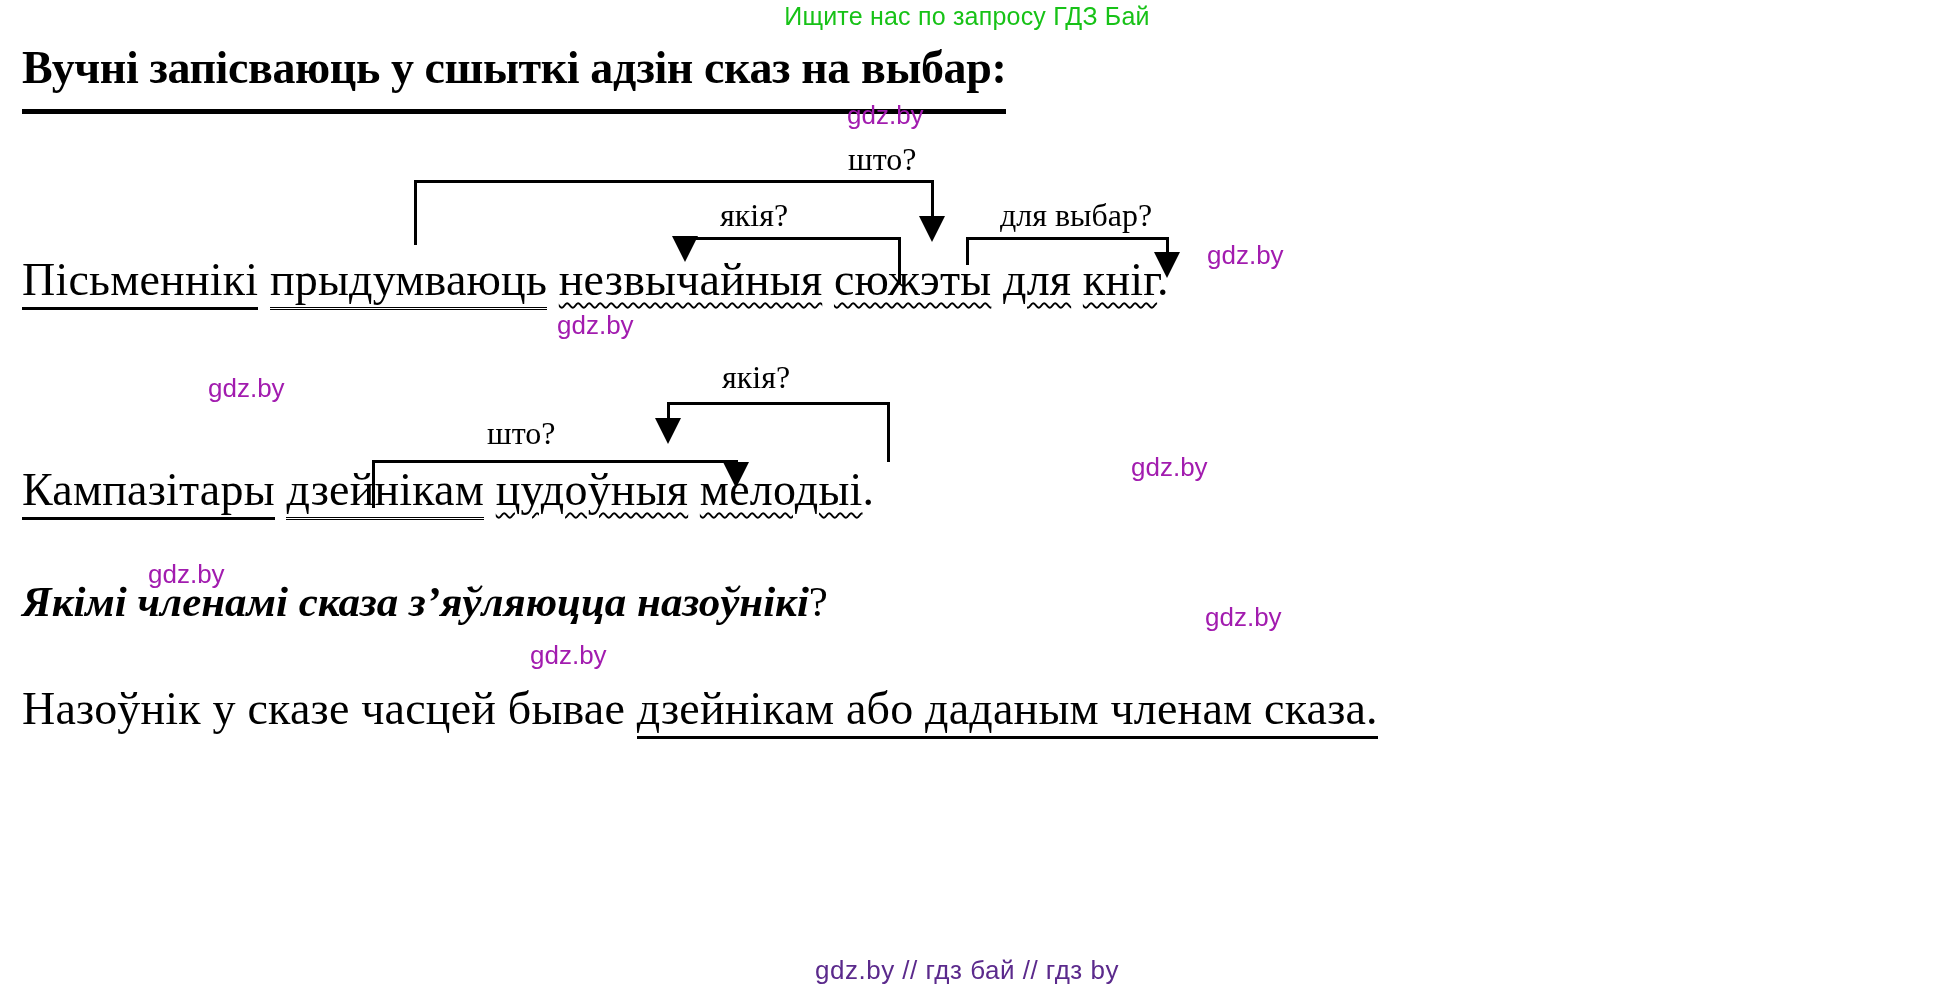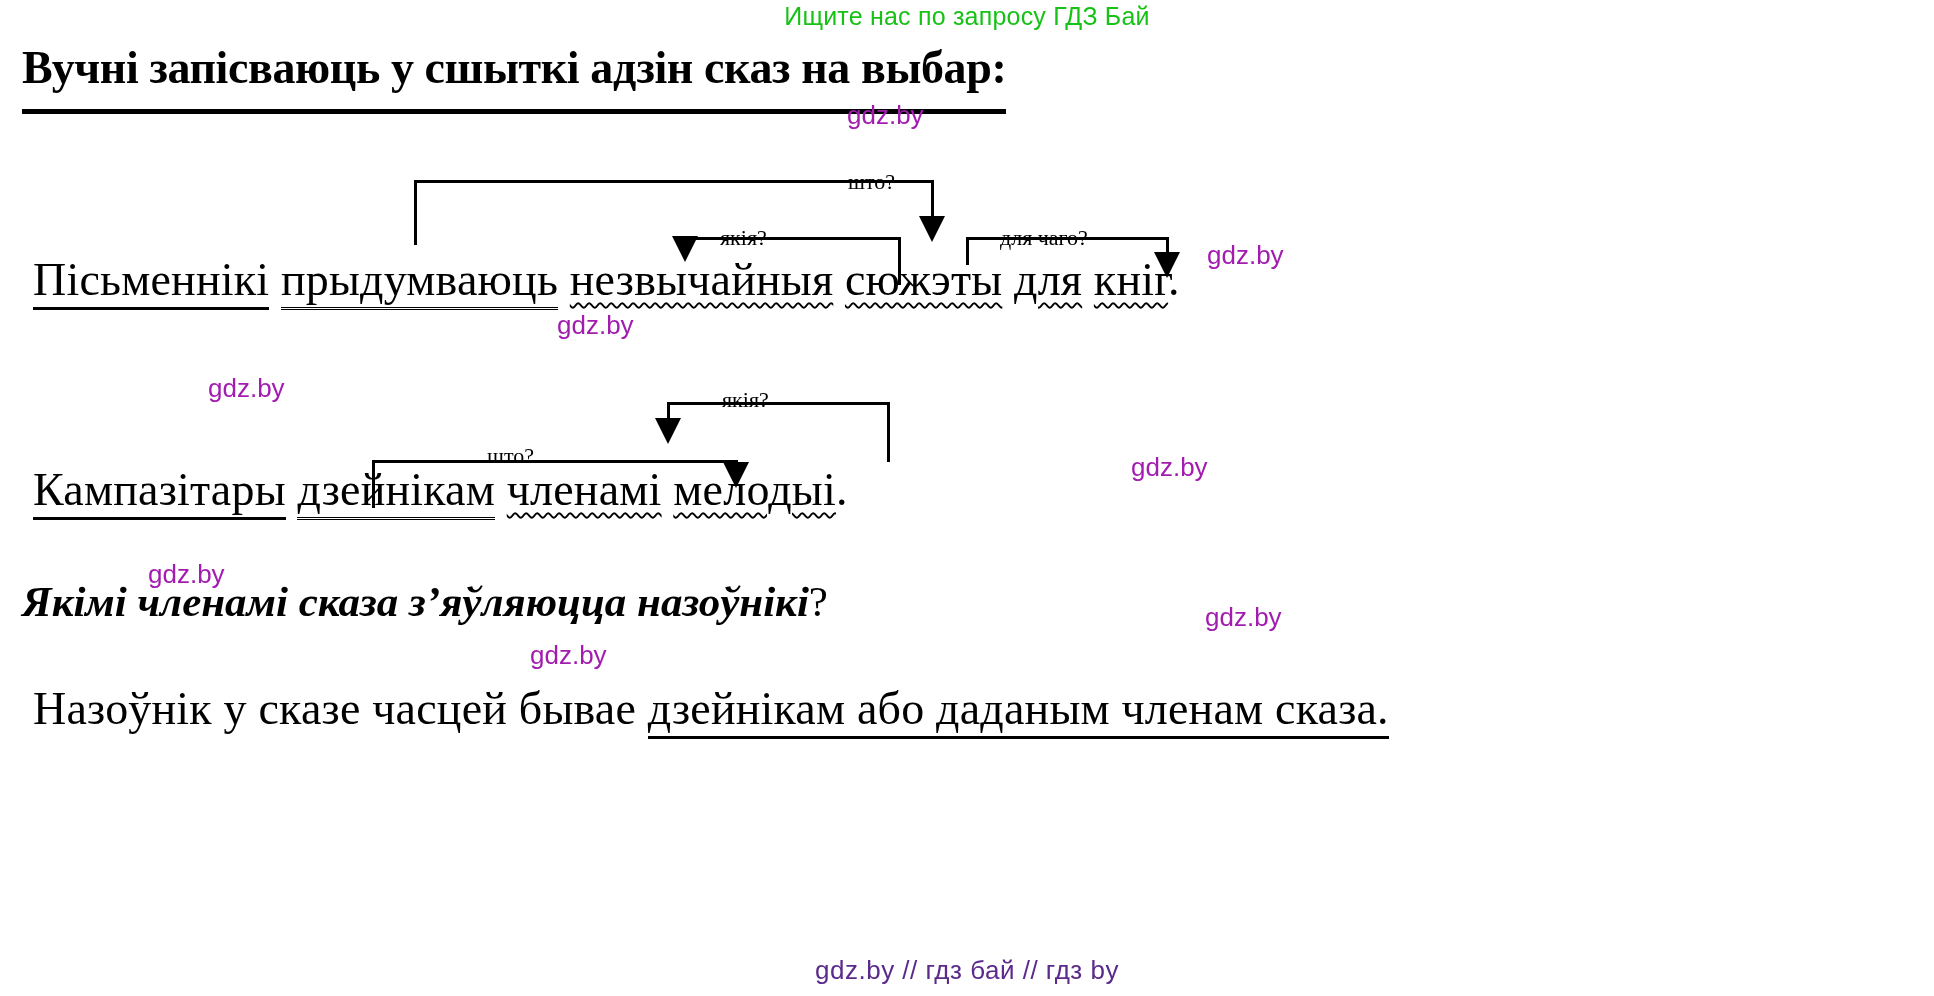--- a/index.html
+++ b/index.html
@@ -50,21 +50,20 @@
     border-bottom: 5px solid #000;
     padding-bottom: 16px;
     line-height: 1.06;
   }
 
   
   .sentence {
     font-size: 46px;
     letter-spacing: .2px;
     line-height: 1.05;
-    margin-left: 11px;
   }
   .s-underline   { border-bottom: 3px solid #000; padding-bottom: 2px; }
   .s-double      { border-bottom: 3px double #000; padding-bottom: 2px; }
   .s-wavy        {
     text-decoration: underline;
     text-decoration-style: wavy;
     text-decoration-thickness: 1.5px;
     text-underline-offset: 7px;
   }
 
@@ -80,23 +79,22 @@
   .seg-v { position: absolute; width: 0; border-left: 3px solid #000; }
   .arrowhead {
     position: absolute;
     width: 0; height: 0;
     border-left: 13px solid transparent;
     border-right: 13px solid transparent;
     border-top: 26px solid #000;
   }
   .qlabel {
     position: absolute;
-    font-size: 22px;
+    font-size: 32px;
     white-space: nowrap;
-    margin-top: 28px;
   }
 </style>
 </head>
 <body>
 
 <div class="abs wm-top">Ищите нас по запросу ГДЗ Бай</div>
 
 <div class="abs headline">Вучні запісваюць у сшыткі адзін сказ на выбар:</div>
 
 <div class="abs wm" style="left:847px; top:100px;">gdz.by</div>
@@ -107,21 +105,21 @@
 <div class="abs wm" style="left:148px; top:559px;">gdz.by</div>
 <div class="abs wm" style="left:1205px; top:602px;">gdz.by</div>
 <div class="abs wm" style="left:530px; top:640px;">gdz.by</div>
 
 <div>
 
   <div class="qlabel" style="left:848px; top:141px;">што?</div>
 
   <div class="qlabel" style="left:720px; top:197px;">якія?</div>
 
-  <div class="qlabel" style="left:1000px; top:197px;">для чаго?</div>
+  <div class="qlabel" style="left:1000px; top:197px;">для выбар?</div>
 
   <div class="seg-h" style="left:414px; top:180px; width:520px;"></div>
   <div class="seg-v" style="left:414px; top:180px; height:65px;"></div>
   <div class="seg-v" style="left:931px; top:180px; height:38px;"></div>
   <div class="arrowhead" style="left:919px; top:216px;"></div>
 
   <div class="seg-h" style="left:684px; top:237px; width:216px;"></div>
   <div class="seg-v" style="left:898px; top:237px; height:48px;"></div>
   <div class="seg-v" style="left:684px; top:237px; height:4px;"></div>
   <div class="arrowhead" style="left:672px; top:236px;"></div>
@@ -154,21 +152,21 @@
 
   <div class="seg-h" style="left:372px; top:460px; width:363px;"></div>
   <div class="seg-v" style="left:372px; top:460px; height:48px;"></div>
   <div class="seg-v" style="left:735px; top:460px; height:10px;"></div>
   <div class="arrowhead" style="left:723px; top:462px;"></div>
 </div>
 
 <div class="abs sentence" style="left:22px; top:466px;">
   <span class="s-underline">Кампазітары</span>
   <span> </span><span class="s-double">дзейнікам</span>
-  <span> </span><span class="s-wavy">членамі</span>
+  <span> </span><span class="s-wavy">цудоўныя</span>
   <span> </span><span class="s-wavy">мелодыі</span><span>.</span>
 </div>
 
 <div class="abs qline" style="left:22px; top:577px;">
   <span>Якімі членамі сказа з’яўляюцца назоўнікі</span><span class="qmark-plain">?</span>
 </div>
 
 <div class="abs sentence" style="left:22px; top:685px;">
   <span>Назоўнік у сказе часцей бывае </span><span class="s-underline">дзейнікам або даданым членам сказа.</span>
 </div>

